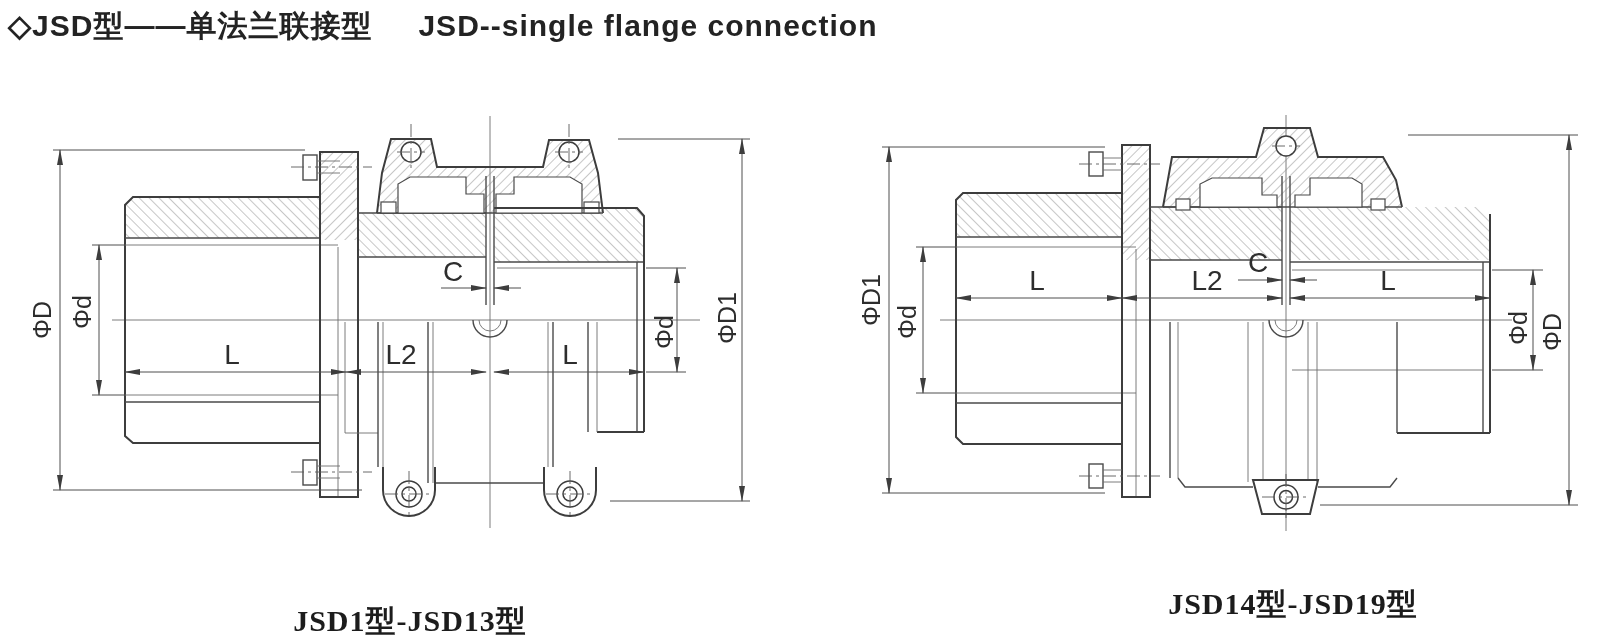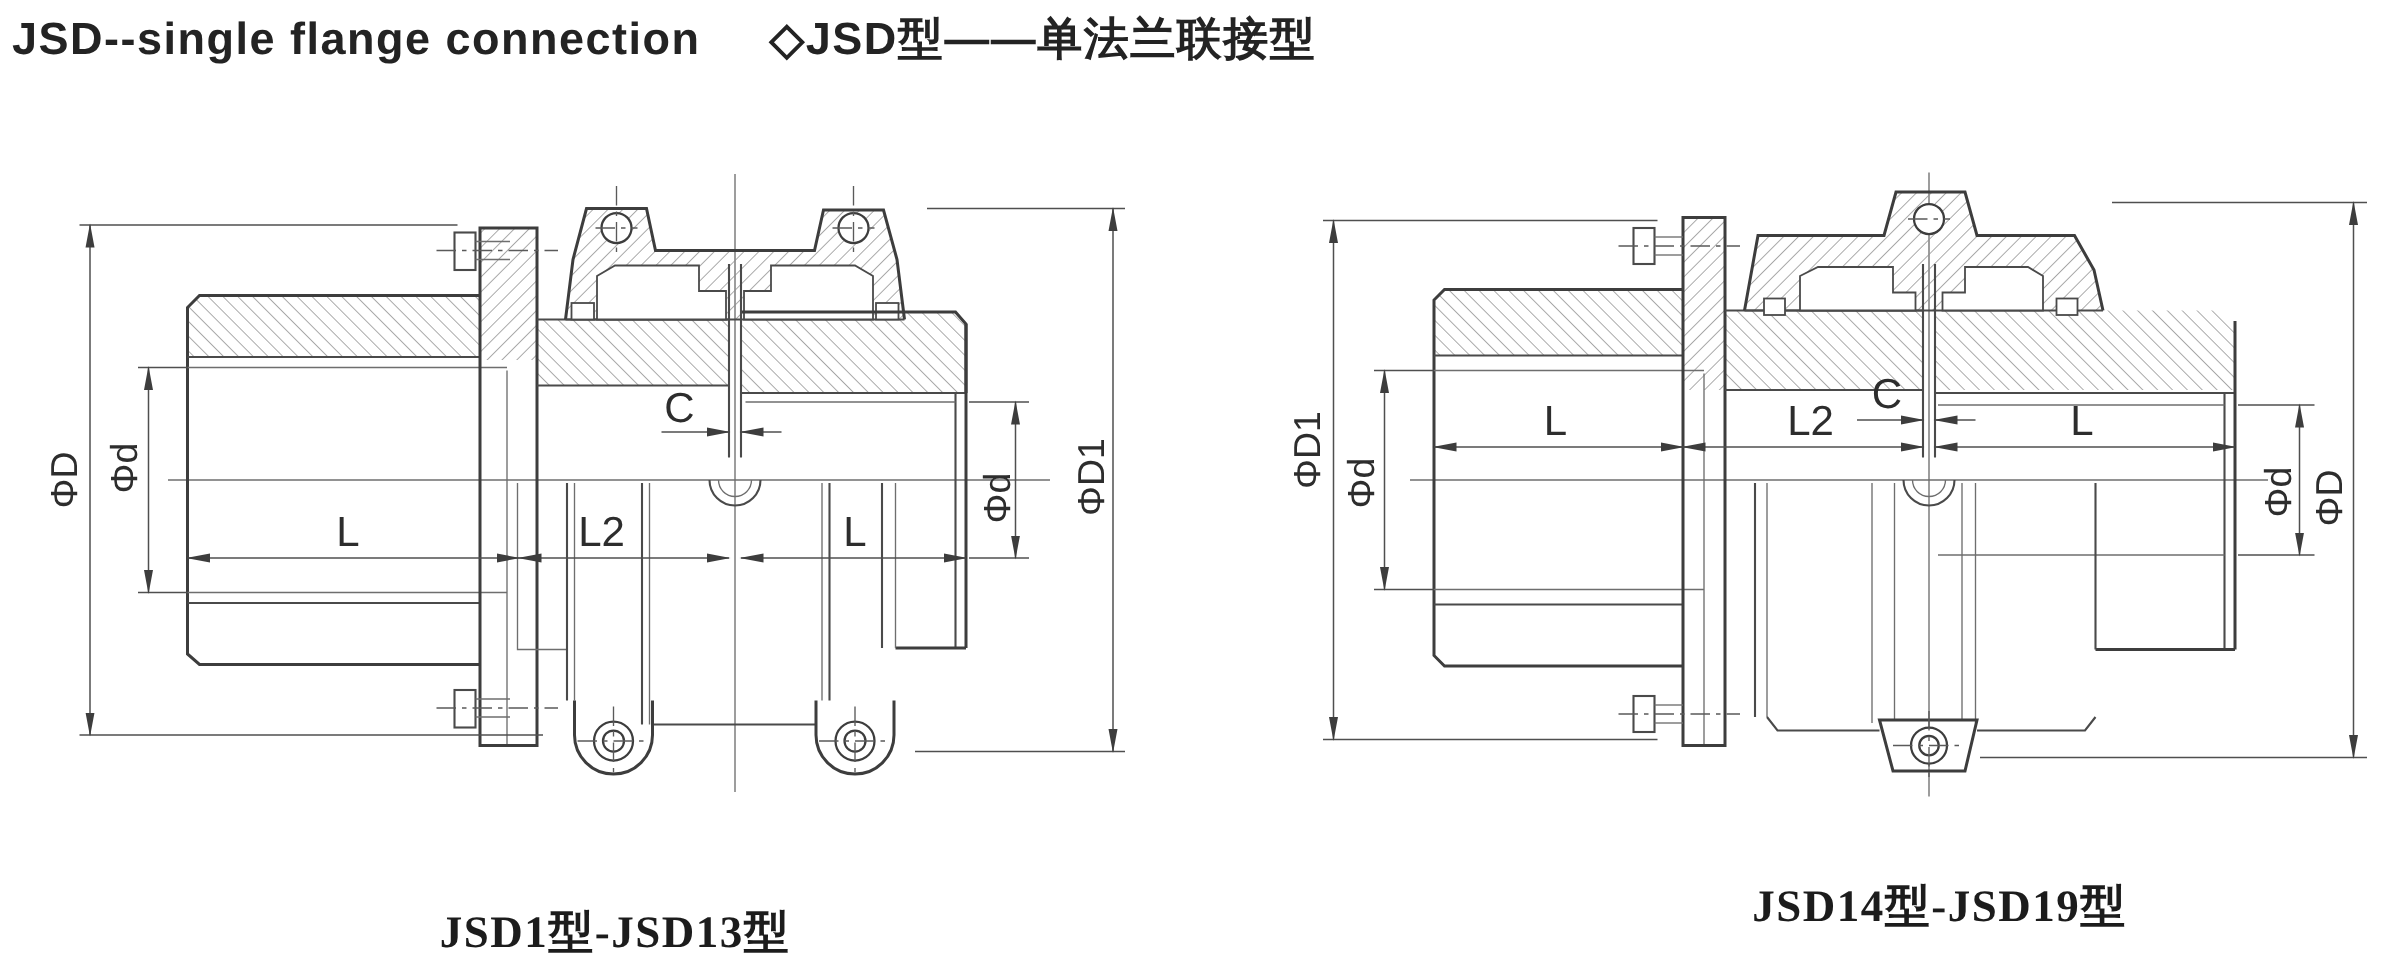--- a/index.html
+++ b/index.html
@@ -30,22 +30,22 @@
   .c1{fill:#ffffff;stroke:#3d3d3d;stroke-width:1.5;}
   .ar2{marker-start:url(#ah);marker-end:url(#ah);}
   .ar1{marker-end:url(#ah);}
   text.dl{font-family:"Liberation Sans",sans-serif;font-size:28px;fill:#2d2d2d;text-anchor:middle;}
   text.dp{font-family:"Liberation Sans",sans-serif;font-size:25px;fill:#2d2d2d;text-anchor:middle;}
 </style>
 </head>
 <body>
 
 <div class="title">
+  <span>◇JSD型——单法兰联接型</span>
   <span>JSD--single flange connection</span>
-  <span>◇JSD型——单法兰联接型</span>
 </div>
 
 <svg width="1598" height="636" viewBox="0 0 1598 636">
   <defs>
     <pattern id="hatchA" patternUnits="userSpaceOnUse" width="7" height="7" patternTransform="rotate(-45)">
       <line x1="0" y1="0" x2="0" y2="7" stroke="#8f8f8f" stroke-width="1"></line>
     </pattern>
     <pattern id="hatchB" patternUnits="userSpaceOnUse" width="7" height="7" patternTransform="rotate(45)">
       <line x1="0" y1="0" x2="0" y2="7" stroke="#8f8f8f" stroke-width="1"></line>
     </pattern>

